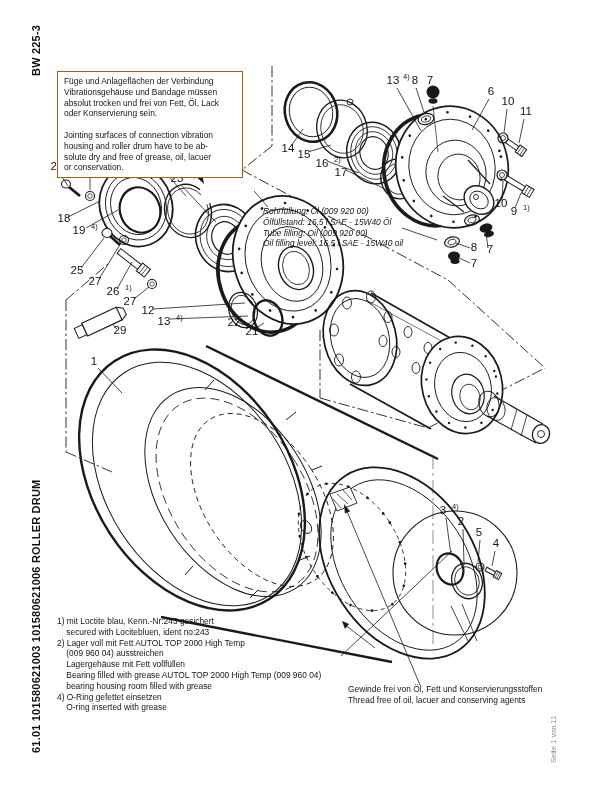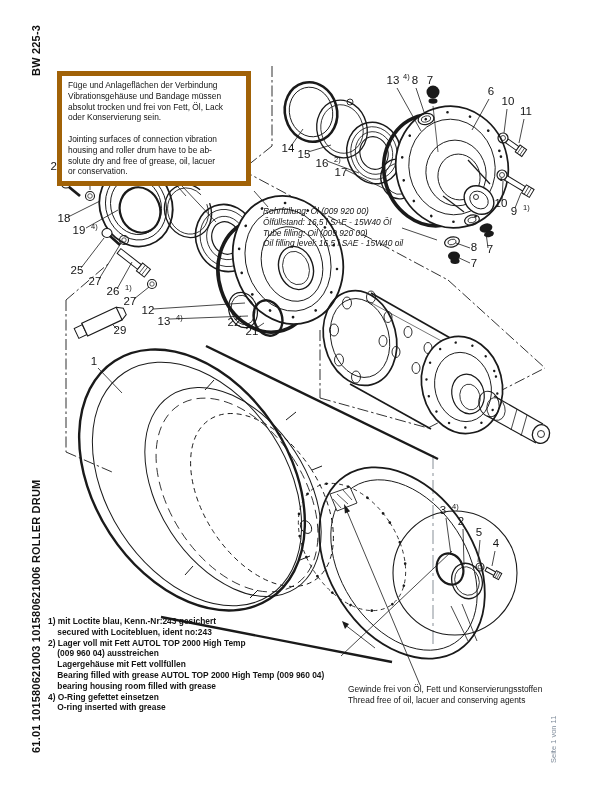--- a/index.html
+++ b/index.html
@@ -1,20 +1,20 @@
 <!DOCTYPE html>
 <html><head>
 <meta charset="utf-8">
 <style>
   html,body{margin:0;padding:0;background:#e8e8e8;}
   #page{position:relative;width:609px;height:789px;background:#ffffff;overflow:hidden;
         font-family:"Liberation Sans",sans-serif;color:#141414;}
   #diagram{position:absolute;left:0;top:0;}
   .note{position:absolute;white-space:pre;font-size:8.4px;line-height:10.8px;color:#141414;z-index:3;}
-  .notebox{border:5px solid #a16207;background:#fff;padding:4px 6px;}
+  .notebox{border:1px solid #a16207;background:#fff;padding:4px 6px;}
   .vtext{position:absolute;transform:rotate(-90deg);transform-origin:0 0;white-space:nowrap;z-index:3;}
   .vbold{font-weight:bold;font-size:11px;letter-spacing:.2px;color:#111;}
   .vpage{font-size:7.5px;color:#7d8a99;}
   .ln{stroke:#1a1a1a;fill:none;}
   .fw{fill:#ffffff;}
   .ink{fill:#1a1a1a;stroke:none;}
   .chain{stroke:#1a1a1a;stroke-width:.9;fill:none;stroke-dasharray:11 3 2.5 3;}
   .fold{stroke:#c3c7cb;stroke-width:2;stroke-dasharray:14 4 3 4;fill:none;}
   .bead{stroke:#1a1a1a;fill:none;stroke-linecap:round;}
   .ldr{stroke:#1a1a1a;stroke-width:.8;fill:none;}
@@ -383,21 +383,21 @@
 Jointing surfaces of connection vibration
 housing and roller drum have to be ab-
 solute dry and free of grease, oil, lacuer
 or conservation.</div>
 
 <div class="note" style="left:263px;top:206px;font-style:italic;">Rohrfüllung: Öl (009 920 00)
 Ölfüllstand: 16,5 l SAE - 15W40 Öl
 Tube filling: Oil (009 920 00)
 Oil filling level: 16,5 l SAE - 15W40 oil</div>
 
-<div class="note" style="left:48px;top:616px;font-weight:bold;">1) mit Loctite blau, Kenn.-Nr:243 gesichert
+<div class="note" style="left:57px;top:616px;">1) mit Loctite blau, Kenn.-Nr:243 gesichert
     secured with Locitebluen, ident no:243
 2) Lager voll mit Fett AUTOL TOP 2000 High Temp
     (009 960 04) ausstreichen
     Lagergehäuse mit Fett vollfüllen
     Bearing filled with grease AUTOL TOP 2000 High Temp (009 960 04)
     bearing housing room filled with grease
 4) O-Ring gefettet einsetzen
     O-ring inserted with grease</div>
 
 

